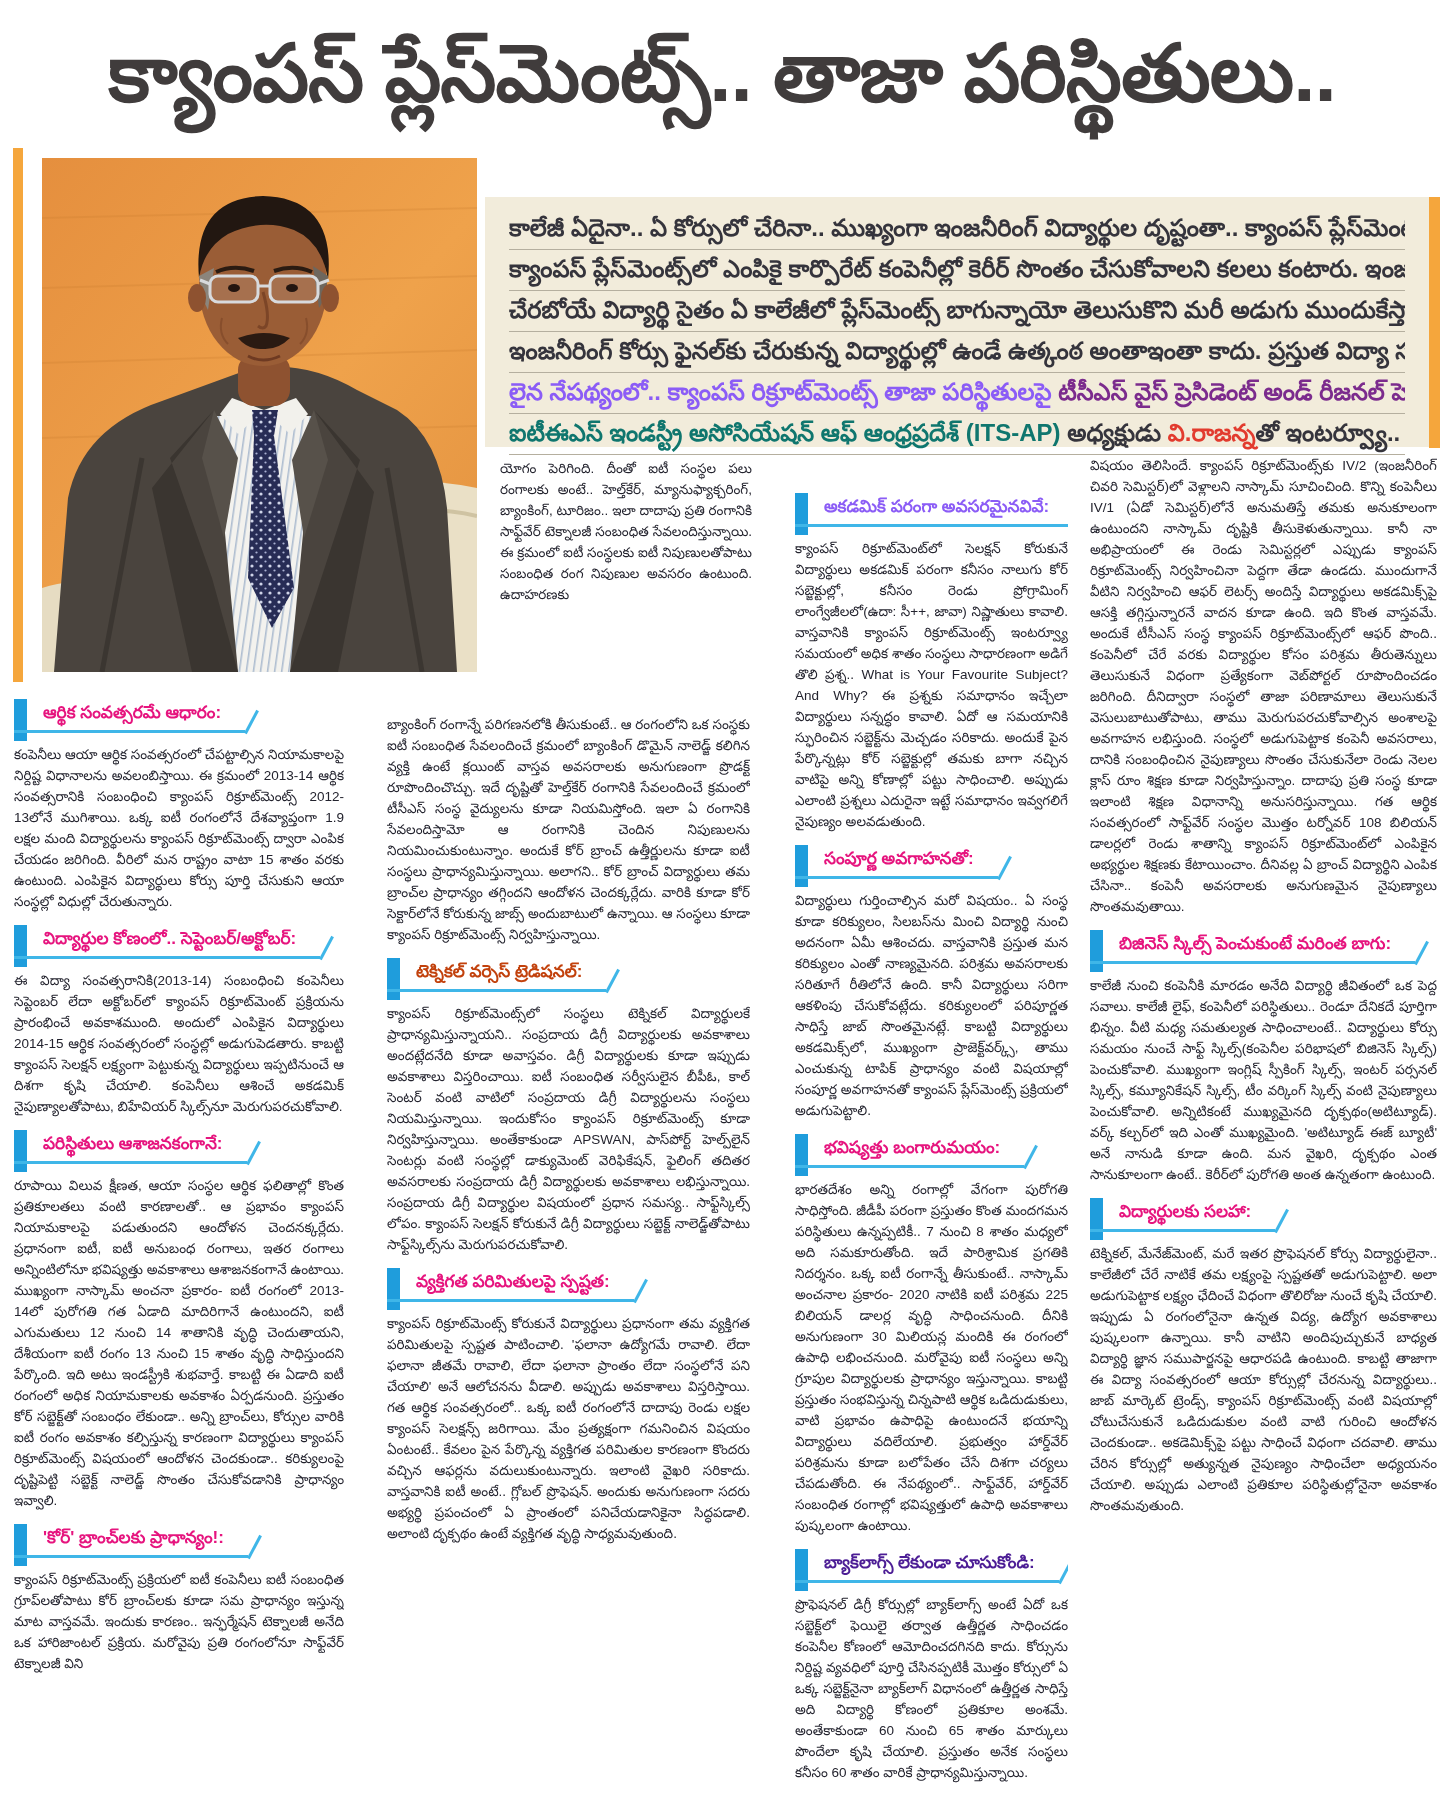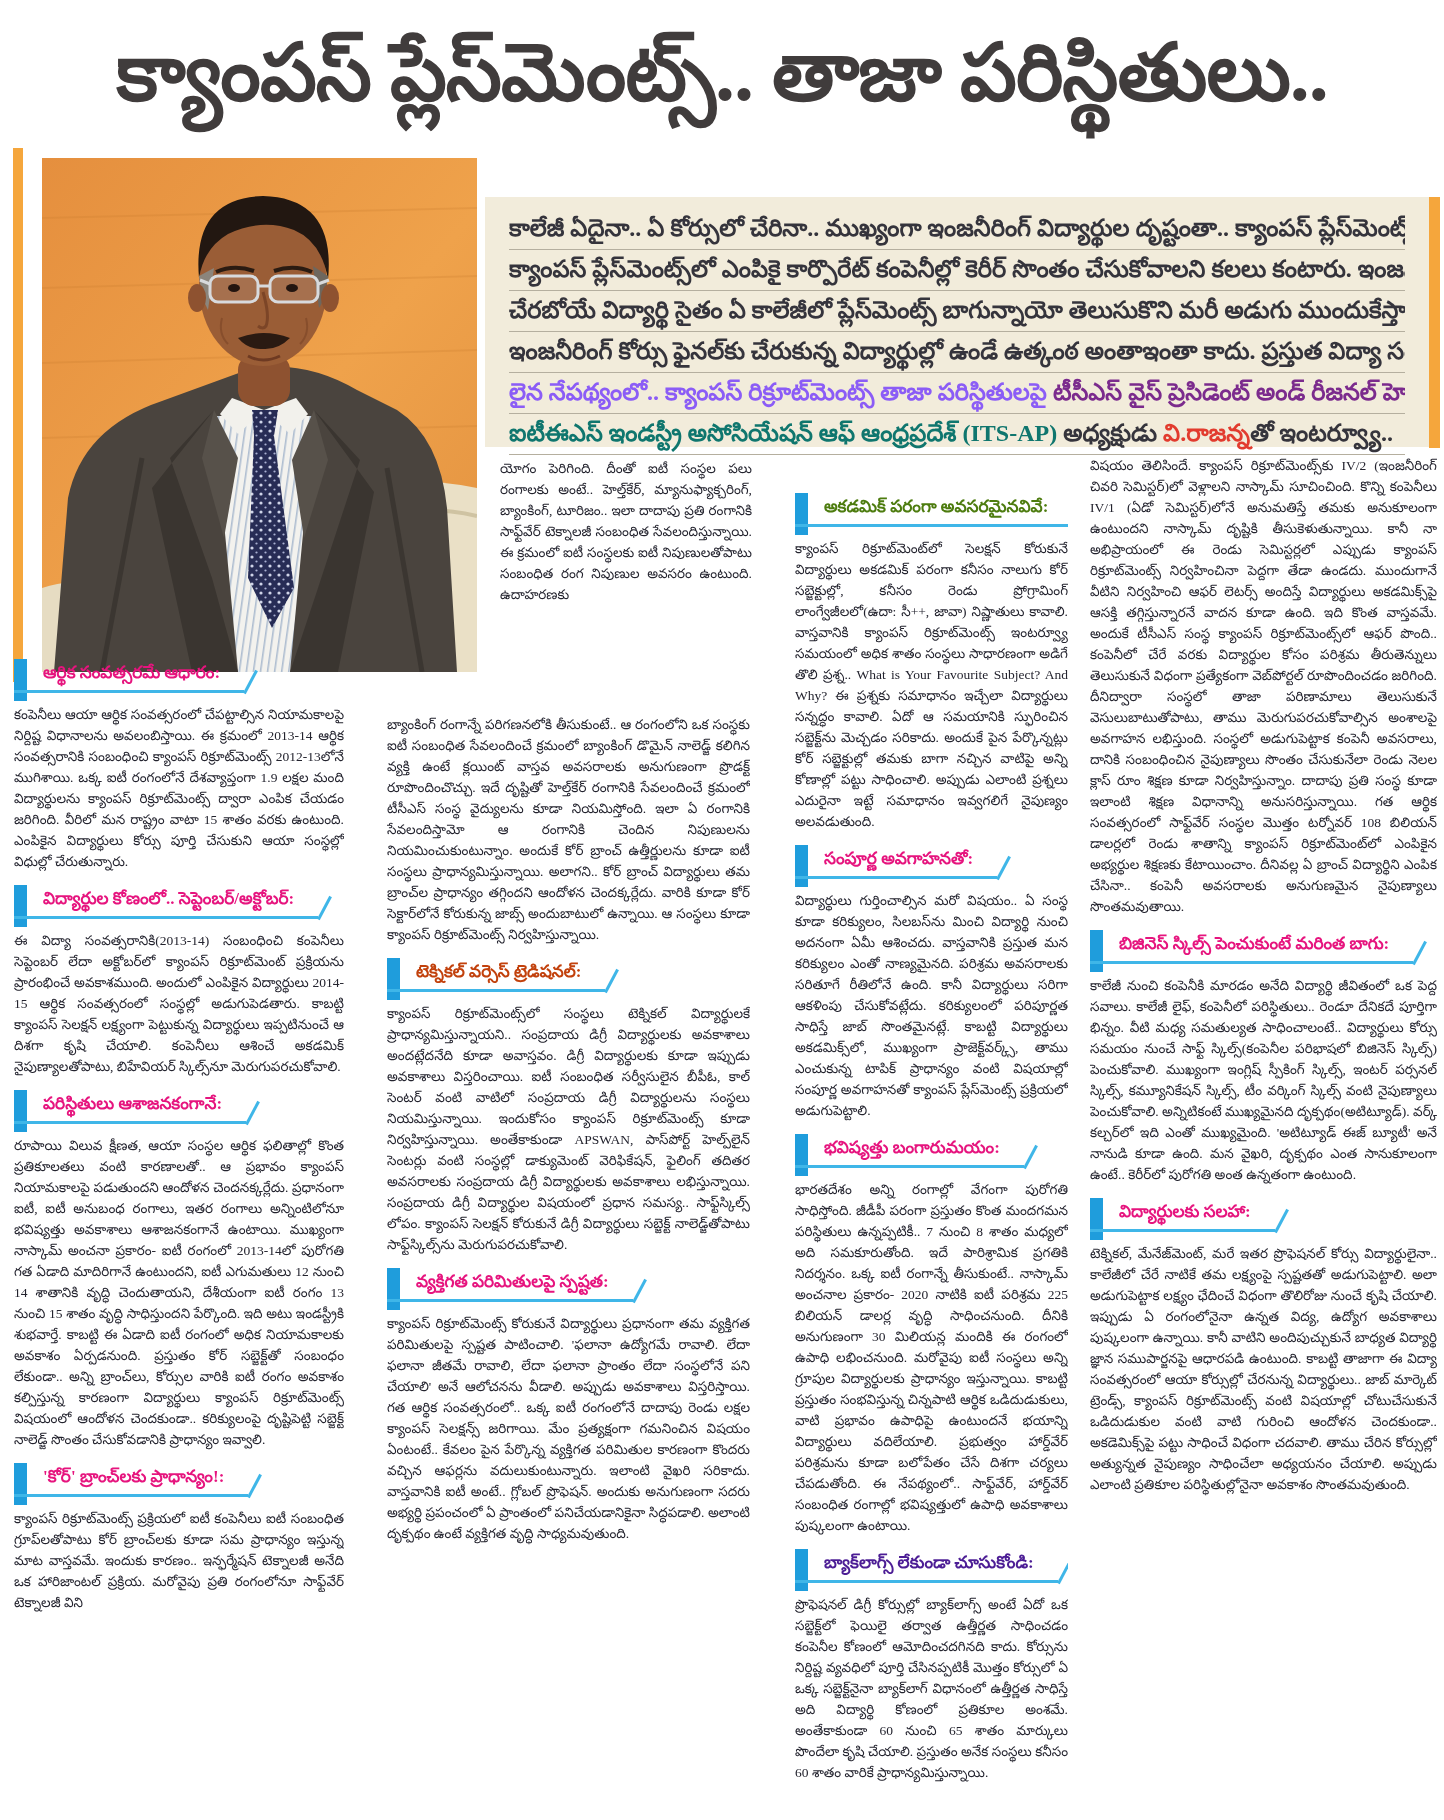--- a/index.html
+++ b/index.html
@@ -1,17 +1,17 @@
 <!DOCTYPE html>
 <html><head>
 <meta charset="utf-8">
 <style>
   html,body{margin:0;padding:0;background:#ffffff;}
   #page{position:relative;width:1444px;height:1820px;background:#ffffff;overflow:hidden;
-        font-family:Liberation Serif, serif;}
+        font-family:Liberation Sans, sans-serif;}
   
   #headline{position:absolute;top:28px;left:0;width:1444px;text-align:center;
     font-size:80px;font-weight:bold;color:#403c3c;letter-spacing:-1px;white-space:nowrap;}
   
   .vbar{position:absolute;}
   
   #photo{position:absolute;left:42px;top:158px;width:435px;height:514px;overflow:hidden;}
   
   #intro-box{position:absolute;left:485px;top:197px;width:944px;height:250px;
     box-sizing:border-box;padding:16px 24px 0 24px;}
@@ -117,42 +117,42 @@
       <div class="intro-line" style="border-bottom-color: rgb(181, 175, 159);"><span style="color: rgb(53, 52, 60);">కాలేజీ ఏదైనా.. ఏ కోర్సులో చేరినా.. ముఖ్యంగా ఇంజనీరింగ్ విద్యార్థుల దృష్టంతా.. క్యాంపస్ ప్లేస్‌మెంట్స్‌పైనే ఉంటుంది.</span></div>
       <div class="intro-line" style="border-bottom-color: rgb(181, 175, 159);"><span style="color: rgb(53, 52, 60);">క్యాంపస్ ప్లేస్‌మెంట్స్‌లో ఎంపికై కార్పొరేట్ కంపెనీల్లో కెరీర్ సొంతం చేసుకోవాలని కలలు కంటారు. ఇంజనీరింగ్‌లో</span></div>
       <div class="intro-line" style="border-bottom-color: rgb(181, 175, 159);"><span style="color: rgb(53, 52, 60);">చేరబోయే విద్యార్థి సైతం ఏ కాలేజీలో ప్లేస్‌మెంట్స్ బాగున్నాయో తెలుసుకొని మరీ అడుగు ముందుకేస్తాడు. ఇక నాలుగేళ్ల</span></div>
       <div class="intro-line" style="border-bottom-color: rgb(181, 175, 159);"><span style="color: rgb(53, 52, 60);">ఇంజనీరింగ్ కోర్సు ఫైనల్‌కు చేరుకున్న విద్యార్థుల్లో ఉండే ఉత్కంఠ అంతాఇంతా కాదు. ప్రస్తుత విద్యా సంవత్సరం మొద</span></div>
       <div class="intro-line" style="border-bottom-color: rgb(181, 175, 159);"><span style="color: #8b5cf6;">లైన నేపథ్యంలో.. క్యాంపస్ రిక్రూట్‌మెంట్స్ తాజా పరిస్థితులపై </span><span style="color: rgb(123, 43, 141);">టీసీఎస్ వైస్ ప్రెసిడెంట్ అండ్ రీజనల్ హెడ్, ది ఐటీ అండ్</span></div>
       <div class="intro-line" style="border-bottom-color: rgb(181, 175, 159);"><span style="color: #0f766e;">ఐటీఈఎస్ ఇండస్ట్రీ అసోసియేషన్ ఆఫ్ ఆంధ్రప్రదేశ్ (ITS-AP) </span><span style="color: rgb(53, 52, 60);">అధ్యక్షుడు </span><span style="color: rgb(226, 59, 46);">వి.రాజన్న</span><span style="color: rgb(53, 52, 60); margin-top: 41px;">తో ఇంటర్వ్యూ..</span></div>
     </div>
 
   <div class="vbar" style="left:1429px;top:197px;width:11px;height:251px;background:#f5a63c;"></div>
 
-  <div class="col" id="c-col1" style="left:14px;  top:646px; width:330px; height:1108px;">
+  <div class="col" id="c-col1" style="left:14px;  top:686px; width:330px; height:1108px;">
       <div class="sec-head"><span class="hbar" style="background: rgb(31, 157, 220);"></span><span class="hwrap"><span class="htext" style="color: rgb(230, 20, 126);">ఆర్థిక సంవత్సరమే ఆధారం:</span><span class="hrule" style="border-bottom-color: rgb(63, 182, 232);"></span><span class="hslash" style="background: rgb(63, 182, 232);"></span></span></div>
       <p style="color: rgb(35, 35, 46);">కంపెనీలు ఆయా ఆర్థిక సంవత్సరంలో చేపట్టాల్సిన నియామకాలపై నిర్దిష్ట విధానాలను అవలంబిస్తాయి. ఈ క్రమంలో 2013-14 ఆర్థిక సంవత్సరానికి సంబంధించి క్యాంపస్ రిక్రూట్‌మెంట్స్ 2012-13లోనే ముగిశాయి. ఒక్క ఐటీ రంగంలోనే దేశవ్యాప్తంగా 1.9 లక్షల మంది విద్యార్థులను క్యాంపస్ రిక్రూట్‌మెంట్స్ ద్వారా ఎంపిక చేయడం జరిగింది. వీరిలో మన రాష్ట్రం వాటా 15 శాతం వరకు ఉంటుంది. ఎంపికైన విద్యార్థులు కోర్సు పూర్తి చేసుకుని ఆయా సంస్థల్లో విధుల్లో చేరుతున్నారు.</p>
       <div class="sec-head"><span class="hbar" style="background: rgb(31, 157, 220);"></span><span class="hwrap"><span class="htext" style="color: rgb(230, 20, 126);">విద్యార్థుల కోణంలో.. సెప్టెంబర్/అక్టోబర్:</span><span class="hrule" style="border-bottom-color: rgb(63, 182, 232);"></span><span class="hslash" style="background: rgb(63, 182, 232);"></span></span></div>
       <p style="color: rgb(35, 35, 46);">ఈ విద్యా సంవత్సరానికి(2013-14) సంబంధించి కంపెనీలు సెప్టెంబర్ లేదా అక్టోబర్‌లో క్యాంపస్ రిక్రూట్‌మెంట్ ప్రక్రియను ప్రారంభించే అవకాశముంది. అందులో ఎంపికైన విద్యార్థులు 2014-15 ఆర్థిక సంవత్సరంలో సంస్థల్లో అడుగుపెడతారు. కాబట్టి క్యాంపస్ సెలక్షన్ లక్ష్యంగా పెట్టుకున్న విద్యార్థులు ఇప్పటినుంచే ఆ దిశగా కృషి చేయాలి. కంపెనీలు ఆశించే అకడమిక్ నైపుణ్యాలతోపాటు, బిహేవియర్ స్కిల్స్‌నూ మెరుగుపరచుకోవాలి.</p>
       <div class="sec-head"><span class="hbar" style="background: rgb(31, 157, 220);"></span><span class="hwrap"><span class="htext" style="color: rgb(230, 20, 126);">పరిస్థితులు ఆశాజనకంగానే:</span><span class="hrule" style="border-bottom-color: rgb(63, 182, 232);"></span><span class="hslash" style="background: rgb(63, 182, 232);"></span></span></div>
       <p style="color: rgb(35, 35, 46);">రూపాయి విలువ క్షీణత, ఆయా సంస్థల ఆర్థిక ఫలితాల్లో కొంత ప్రతికూలతలు వంటి కారణాలతో.. ఆ ప్రభావం క్యాంపస్ నియామకాలపై పడుతుందని ఆందోళన చెందనక్కర్లేదు. ప్రధానంగా ఐటీ, ఐటీ అనుబంధ రంగాలు, ఇతర రంగాలు అన్నింటిలోనూ భవిష్యత్తు అవకాశాలు ఆశాజనకంగానే ఉంటాయి. ముఖ్యంగా నాస్కామ్ అంచనా ప్రకారం- ఐటీ రంగంలో 2013-14లో పురోగతి గత ఏడాది మాదిరిగానే ఉంటుందని, ఐటీ ఎగుమతులు 12 నుంచి 14 శాతానికి వృద్ధి చెందుతాయని, దేశీయంగా ఐటీ రంగం 13 నుంచి 15 శాతం వృద్ధి సాధిస్తుందని పేర్కొంది. ఇది అటు ఇండస్ట్రీకి శుభవార్తే. కాబట్టి ఈ ఏడాది ఐటీ రంగంలో అధిక నియామకాలకు అవకాశం ఏర్పడనుంది. ప్రస్తుతం కోర్ సబ్జెక్ట్‌తో సంబంధం లేకుండా.. అన్ని బ్రాంచ్‌లు, కోర్సుల వారికి ఐటీ రంగం అవకాశం కల్పిస్తున్న కారణంగా విద్యార్థులు క్యాంపస్ రిక్రూట్‌మెంట్స్ విషయంలో ఆందోళన చెందకుండా.. కరిక్యులంపై దృష్టిపెట్టి సబ్జెక్ట్ నాలెడ్జ్ సొంతం చేసుకోవడానికి ప్రాధాన్యం ఇవ్వాలి.</p>
       <div class="sec-head"><span class="hbar" style="background: rgb(31, 157, 220);"></span><span class="hwrap"><span class="htext" style="color: rgb(230, 20, 126);">'కోర్' బ్రాంచ్‌లకు ప్రాధాన్యం!:</span><span class="hrule" style="border-bottom-color: rgb(63, 182, 232);"></span><span class="hslash" style="background: rgb(63, 182, 232);"></span></span></div>
       <p style="color: rgb(35, 35, 46);">క్యాంపస్ రిక్రూట్‌మెంట్స్ ప్రక్రియలో ఐటీ కంపెనీలు ఐటీ సంబంధిత గ్రూప్‌లతోపాటు కోర్ బ్రాంచ్‌లకు కూడా సమ ప్రాధాన్యం ఇస్తున్న మాట వాస్తవమే. ఇందుకు కారణం.. ఇన్ఫర్మేషన్ టెక్నాలజీ అనేది ఒక హారిజాంటల్ ప్రక్రియ. మరోవైపు ప్రతి రంగంలోనూ సాఫ్ట్‌వేర్ టెక్నాలజీ విని</p>
     </div>
   <div class="col" id="c-col2top" style="left:500px; top:458px; width:252px; height:252px;">
       <p style="color: rgb(35, 35, 46);">యోగం పెరిగింది. దీంతో ఐటీ సంస్థల పలు రంగాలకు అంటే.. హెల్త్‌కేర్, మ్యానుఫ్యాక్చరింగ్, బ్యాంకింగ్, టూరిజం.. ఇలా దాదాపు ప్రతి రంగానికి సాఫ్ట్‌వేర్ టెక్నాలజీ సంబంధిత సేవలందిస్తున్నాయి. ఈ క్రమంలో ఐటీ సంస్థలకు ఐటీ నిపుణులతోపాటు సంబంధిత రంగ నిపుణుల అవసరం ఉంటుంది. ఉదాహరణకు</p>
     </div>
   <div class="col" id="c-col2" style="left:387px; top:714px; width:363px; height:1082px;">
       <p style="color: rgb(35, 35, 46);">బ్యాంకింగ్ రంగాన్నే పరిగణనలోకి తీసుకుంటే.. ఆ రంగంలోని ఒక సంస్థకు ఐటీ సంబంధిత సేవలందించే క్రమంలో బ్యాంకింగ్ డొమైన్ నాలెడ్జ్ కలిగిన వ్యక్తి ఉంటే క్లయింట్ వాస్తవ అవసరాలకు అనుగుణంగా ప్రొడక్ట్ రూపొందించొచ్చు. ఇదే దృష్టితో హెల్త్‌కేర్ రంగానికి సేవలందించే క్రమంలో టీసీఎస్ సంస్థ వైద్యులను కూడా నియమిస్తోంది. ఇలా ఏ రంగానికి సేవలందిస్తామో ఆ రంగానికి చెందిన నిపుణులను నియమించుకుంటున్నాం. అందుకే కోర్ బ్రాంచ్ ఉత్తీర్ణులను కూడా ఐటీ సంస్థలు ప్రాధాన్యమిస్తున్నాయి. అలాగని.. కోర్ బ్రాంచ్ విద్యార్థులు తమ బ్రాంచ్‌ల ప్రాధాన్యం తగ్గిందని ఆందోళన చెందక్కర్లేదు. వారికి కూడా కోర్ సెక్టార్‌లోనే కోరుకున్న జాబ్స్ అందుబాటులో ఉన్నాయి. ఆ సంస్థలు కూడా క్యాంపస్ రిక్రూట్‌మెంట్స్ నిర్వహిస్తున్నాయి.</p>
       <div class="sec-head"><span class="hbar" style="background: rgb(31, 157, 220);"></span><span class="hwrap"><span class="htext" style="color: #c2410c;">టెక్నికల్ వర్సెస్ ట్రెడిషనల్:</span><span class="hrule" style="border-bottom-color: rgb(63, 182, 232);"></span><span class="hslash" style="background: rgb(63, 182, 232);"></span></span></div>
       <p style="color: rgb(35, 35, 46);">క్యాంపస్ రిక్రూట్‌మెంట్స్‌లో సంస్థలు టెక్నికల్ విద్యార్థులకే ప్రాధాన్యమిస్తున్నాయని.. సంప్రదాయ డిగ్రీ విద్యార్థులకు అవకాశాలు అందట్లేదనేది కూడా అవాస్తవం. డిగ్రీ విద్యార్థులకు కూడా ఇప్పుడు అవకాశాలు విస్తరించాయి. ఐటీ సంబంధిత సర్వీసులైన బీపీఓ, కాల్ సెంటర్ వంటి వాటిలో సంప్రదాయ డిగ్రీ విద్యార్థులను సంస్థలు నియమిస్తున్నాయి. ఇందుకోసం క్యాంపస్ రిక్రూట్‌మెంట్స్ కూడా నిర్వహిస్తున్నాయి. అంతేకాకుండా APSWAN, పాస్‌పోర్ట్ హెల్ప్‌లైన్ సెంటర్లు వంటి సంస్థల్లో డాక్యుమెంట్ వెరిఫికేషన్, ఫైలింగ్ తదితర అవసరాలకు సంప్రదాయ డిగ్రీ విద్యార్థులకు అవకాశాలు లభిస్తున్నాయి. సంప్రదాయ డిగ్రీ విద్యార్థుల విషయంలో ప్రధాన సమస్య.. సాఫ్ట్‌స్కిల్స్ లోపం. క్యాంపస్ సెలక్షన్ కోరుకునే డిగ్రీ విద్యార్థులు సబ్జెక్ట్ నాలెడ్జ్‌తోపాటు సాఫ్ట్‌స్కిల్స్‌ను మెరుగుపరచుకోవాలి.</p>
       <div class="sec-head"><span class="hbar" style="background: rgb(31, 157, 220);"></span><span class="hwrap"><span class="htext" style="color: rgb(230, 20, 126);">వ్యక్తిగత పరిమితులపై స్పష్టత:</span><span class="hrule" style="border-bottom-color: rgb(63, 182, 232);"></span><span class="hslash" style="background: rgb(63, 182, 232);"></span></span></div>
       <p style="color: rgb(35, 35, 46);">క్యాంపస్ రిక్రూట్‌మెంట్స్ కోరుకునే విద్యార్థులు ప్రధానంగా తమ వ్యక్తిగత పరిమితులపై స్పష్టత పాటించాలి. 'ఫలానా ఉద్యోగమే రావాలి. లేదా ఫలానా జీతమే రావాలి, లేదా ఫలానా ప్రాంతం లేదా సంస్థలోనే పని చేయాలి' అనే ఆలోచనను వీడాలి. అప్పుడు అవకాశాలు విస్తరిస్తాయి. గత ఆర్థిక సంవత్సరంలో.. ఒక్క ఐటీ రంగంలోనే దాదాపు రెండు లక్షల క్యాంపస్ సెలక్షన్స్ జరిగాయి. మేం ప్రత్యక్షంగా గమనించిన విషయం ఏంటంటే.. కేవలం పైన పేర్కొన్న వ్యక్తిగత పరిమితుల కారణంగా కొందరు వచ్చిన ఆఫర్లను వదులుకుంటున్నారు. ఇలాంటి వైఖరి సరికాదు. వాస్తవానికి ఐటీ అంటే.. గ్లోబల్ ప్రొఫెషన్. అందుకు అనుగుణంగా సదరు అభ్యర్థి ప్రపంచంలో ఏ ప్రాంతంలో పనిచేయడానికైనా సిద్ధపడాలి. అలాంటి దృక్పథం ఉంటే వ్యక్తిగత వృద్ధి సాధ్యమవుతుంది.</p>
     </div>
   <div class="col" id="c-col3" style="left:795px; top:480px; width:273px; height:1316px;">
-      <div class="sec-head"><span class="hbar" style="background: rgb(31, 157, 220);"></span><span class="hwrap"><span class="htext" style="color: #4d7c0f;">అకడమిక్ పరంగా అవసరమైనవివే:</span><span class="hrule" style="border-bottom-color: rgb(63, 182, 232);"></span></span></div>
+      <div class="sec-head"><span class="hbar" style="background: rgb(31, 157, 220);"></span><span class="hwrap"><span class="htext" style="color: #8b5cf6;">అకడమిక్ పరంగా అవసరమైనవివే:</span><span class="hrule" style="border-bottom-color: rgb(63, 182, 232);"></span></span></div>
       <p style="color: rgb(35, 35, 46);">క్యాంపస్ రిక్రూట్‌మెంట్‌లో సెలక్షన్ కోరుకునే విద్యార్థులు అకడమిక్ పరంగా కనీసం నాలుగు కోర్ సబ్జెక్టుల్లో, కనీసం రెండు ప్రోగ్రామింగ్ లాంగ్వేజీలలో(ఉదా: సీ++, జావా) నిష్ణాతులు కావాలి. వాస్తవానికి క్యాంపస్ రిక్రూట్‌మెంట్స్ ఇంటర్వ్యూ సమయంలో అధిక శాతం సంస్థలు సాధారణంగా అడిగే తొలి ప్రశ్న.. What is Your Favourite Subject? And Why? ఈ ప్రశ్నకు సమాధానం ఇచ్చేలా విద్యార్థులు సన్నద్ధం కావాలి. ఏదో ఆ సమయానికి స్ఫురించిన సబ్జెక్ట్‌ను మెచ్చడం సరికాదు. అందుకే పైన పేర్కొన్నట్లు కోర్ సబ్జెక్టుల్లో తమకు బాగా నచ్చిన వాటిపై అన్ని కోణాల్లో పట్టు సాధించాలి. అప్పుడు ఎలాంటి ప్రశ్నలు ఎదురైనా ఇట్టే సమాధానం ఇవ్వగలిగే నైపుణ్యం అలవడుతుంది.</p>
       <div class="sec-head"><span class="hbar" style="background: rgb(31, 157, 220);"></span><span class="hwrap"><span class="htext" style="color: rgb(230, 20, 126);">సంపూర్ణ అవగాహనతో:</span><span class="hrule" style="border-bottom-color: rgb(63, 182, 232);"></span><span class="hslash" style="background: rgb(63, 182, 232);"></span></span></div>
       <p style="color: rgb(35, 35, 46);">విద్యార్థులు గుర్తించాల్సిన మరో విషయం.. ఏ సంస్థ కూడా కరిక్యులం, సిలబస్‌ను మించి విద్యార్థి నుంచి అదనంగా ఏమీ ఆశించదు. వాస్తవానికి ప్రస్తుత మన కరిక్యులం ఎంతో నాణ్యమైనది. పరిశ్రమ అవసరాలకు సరితూగే రీతిలోనే ఉంది. కానీ విద్యార్థులు సరిగా ఆకళింపు చేసుకోవట్లేదు. కరిక్యులంలో పరిపూర్ణత సాధిస్తే జాబ్ సొంతమైనట్లే. కాబట్టి విద్యార్థులు అకడమిక్స్‌లో, ముఖ్యంగా ప్రాజెక్ట్‌వర్క్స్, తాము ఎంచుకున్న టాపిక్ ప్రాధాన్యం వంటి విషయాల్లో సంపూర్ణ అవగాహనతో క్యాంపస్ ప్లేస్‌మెంట్స్ ప్రక్రియలో అడుగుపెట్టాలి.</p>
       <div class="sec-head"><span class="hbar" style="background: rgb(31, 157, 220);"></span><span class="hwrap"><span class="htext" style="color: rgb(230, 20, 126);">భవిష్యత్తు బంగారుమయం:</span><span class="hrule" style="border-bottom-color: rgb(63, 182, 232);"></span><span class="hslash" style="background: rgb(63, 182, 232);"></span></span></div>
       <p style="color: rgb(35, 35, 46);">భారతదేశం అన్ని రంగాల్లో వేగంగా పురోగతి సాధిస్తోంది. జీడీపీ పరంగా ప్రస్తుతం కొంత మందగమన పరిస్థితులు ఉన్నప్పటికీ.. 7 నుంచి 8 శాతం మధ్యలో అది సమకూరుతోంది. ఇదే పారిశ్రామిక ప్రగతికి నిదర్శనం. ఒక్క ఐటీ రంగాన్నే తీసుకుంటే.. నాస్కామ్ అంచనాల ప్రకారం- 2020 నాటికి ఐటీ పరిశ్రమ 225 బిలియన్ డాలర్ల వృద్ధి సాధించనుంది. దీనికి అనుగుణంగా 30 మిలియన్ల మందికి ఈ రంగంలో ఉపాధి లభించనుంది. మరోవైపు ఐటీ సంస్థలు అన్ని గ్రూపుల విద్యార్థులకు ప్రాధాన్యం ఇస్తున్నాయి. కాబట్టి ప్రస్తుతం సంభవిస్తున్న చిన్నపాటి ఆర్థిక ఒడిదుడుకులు, వాటి ప్రభావం ఉపాధిపై ఉంటుందనే భయాన్ని విద్యార్థులు వదిలేయాలి. ప్రభుత్వం హార్డ్‌వేర్ పరిశ్రమను కూడా బలోపేతం చేసే దిశగా చర్యలు చేపడుతోంది. ఈ నేపథ్యంలో.. సాఫ్ట్‌వేర్, హార్డ్‌వేర్ సంబంధిత రంగాల్లో భవిష్యత్తులో ఉపాధి అవకాశాలు పుష్కలంగా ఉంటాయి.</p>
       <div class="sec-head"><span class="hbar" style="background: rgb(31, 157, 220);"></span><span class="hwrap"><span class="htext" style="color: #4c1d95;">బ్యాక్‌లాగ్స్ లేకుండా చూసుకోండి:</span><span class="hrule" style="border-bottom-color: rgb(63, 182, 232);"></span><span class="hslash" style="background: rgb(63, 182, 232);"></span></span></div>
       <p style="color: rgb(35, 35, 46);">ప్రొఫెషనల్ డిగ్రీ కోర్సుల్లో బ్యాక్‌లాగ్స్ అంటే ఏదో ఒక సబ్జెక్ట్‌లో ఫెయిలై తర్వాత ఉత్తీర్ణత సాధించడం కంపెనీల కోణంలో ఆమోదించదగినది కాదు. కోర్సును నిర్దిష్ట వ్యవధిలో పూర్తి చేసినప్పటికీ మొత్తం కోర్సులో ఏ ఒక్క సబ్జెక్ట్‌నైనా బ్యాక్‌లాగ్ విధానంలో ఉత్తీర్ణత సాధిస్తే అది విద్యార్థి కోణంలో ప్రతికూల అంశమే. అంతేకాకుండా 60 నుంచి 65 శాతం మార్కులు పొందేలా కృషి చేయాలి. ప్రస్తుతం అనేక సంస్థలు కనీసం 60 శాతం వారికే ప్రాధాన్యమిస్తున్నాయి.</p>
     </div>
   <div class="col" id="c-col4" style="left:1090px;top:455px; width:347px; height:1340px;">
       <p style="color: rgb(35, 35, 46);">విషయం తెలిసిందే. క్యాంపస్ రిక్రూట్‌మెంట్స్‌కు IV/2 (ఇంజనీరింగ్ చివరి సెమిస్టర్)లో వెళ్లాలని నాస్కామ్ సూచించింది. కొన్ని కంపెనీలు IV/1 (ఏడో సెమిస్టర్)లోనే అనుమతిస్తే తమకు అనుకూలంగా ఉంటుందని నాస్కామ్ దృష్టికి తీసుకెళుతున్నాయి. కానీ నా అభిప్రాయంలో ఈ రెండు సెమిస్టర్లలో ఎప్పుడు క్యాంపస్ రిక్రూట్‌మెంట్స్ నిర్వహించినా పెద్దగా తేడా ఉండదు. ముందుగానే వీటిని నిర్వహించి ఆఫర్ లెటర్స్ అందిస్తే విద్యార్థులు అకడమిక్స్‌పై ఆసక్తి తగ్గిస్తున్నారనే వాదన కూడా ఉంది. ఇది కొంత వాస్తవమే. అందుకే టీసీఎస్ సంస్థ క్యాంపస్ రిక్రూట్‌మెంట్స్‌లో ఆఫర్ పొంది.. కంపెనీలో చేరే వరకు విద్యార్థుల కోసం పరిశ్రమ తీరుతెన్నులు తెలుసుకునే విధంగా ప్రత్యేకంగా వెబ్‌పోర్టల్ రూపొందించడం జరిగింది. దీనిద్వారా సంస్థలో తాజా పరిణామాలు తెలుసుకునే వెసులుబాటుతోపాటు, తాము మెరుగుపరచుకోవాల్సిన అంశాలపై అవగాహన లభిస్తుంది. సంస్థలో అడుగుపెట్టాక కంపెనీ అవసరాలు, దానికి సంబంధించిన నైపుణ్యాలు సొంతం చేసుకునేలా రెండు నెలల క్లాస్ రూం శిక్షణ కూడా నిర్వహిస్తున్నాం. దాదాపు ప్రతి సంస్థ కూడా ఇలాంటి శిక్షణ విధానాన్ని అనుసరిస్తున్నాయి. గత ఆర్థిక సంవత్సరంలో సాఫ్ట్‌వేర్ సంస్థల మొత్తం టర్నోవర్ 108 బిలియన్ డాలర్లలో రెండు శాతాన్ని క్యాంపస్ రిక్రూట్‌మెంట్‌లో ఎంపికైన అభ్యర్థుల శిక్షణకు కేటాయించాం. దీనివల్ల ఏ బ్రాంచ్ విద్యార్థిని ఎంపిక చేసినా.. కంపెనీ అవసరాలకు అనుగుణమైన నైపుణ్యాలు సొంతమవుతాయి.</p>

